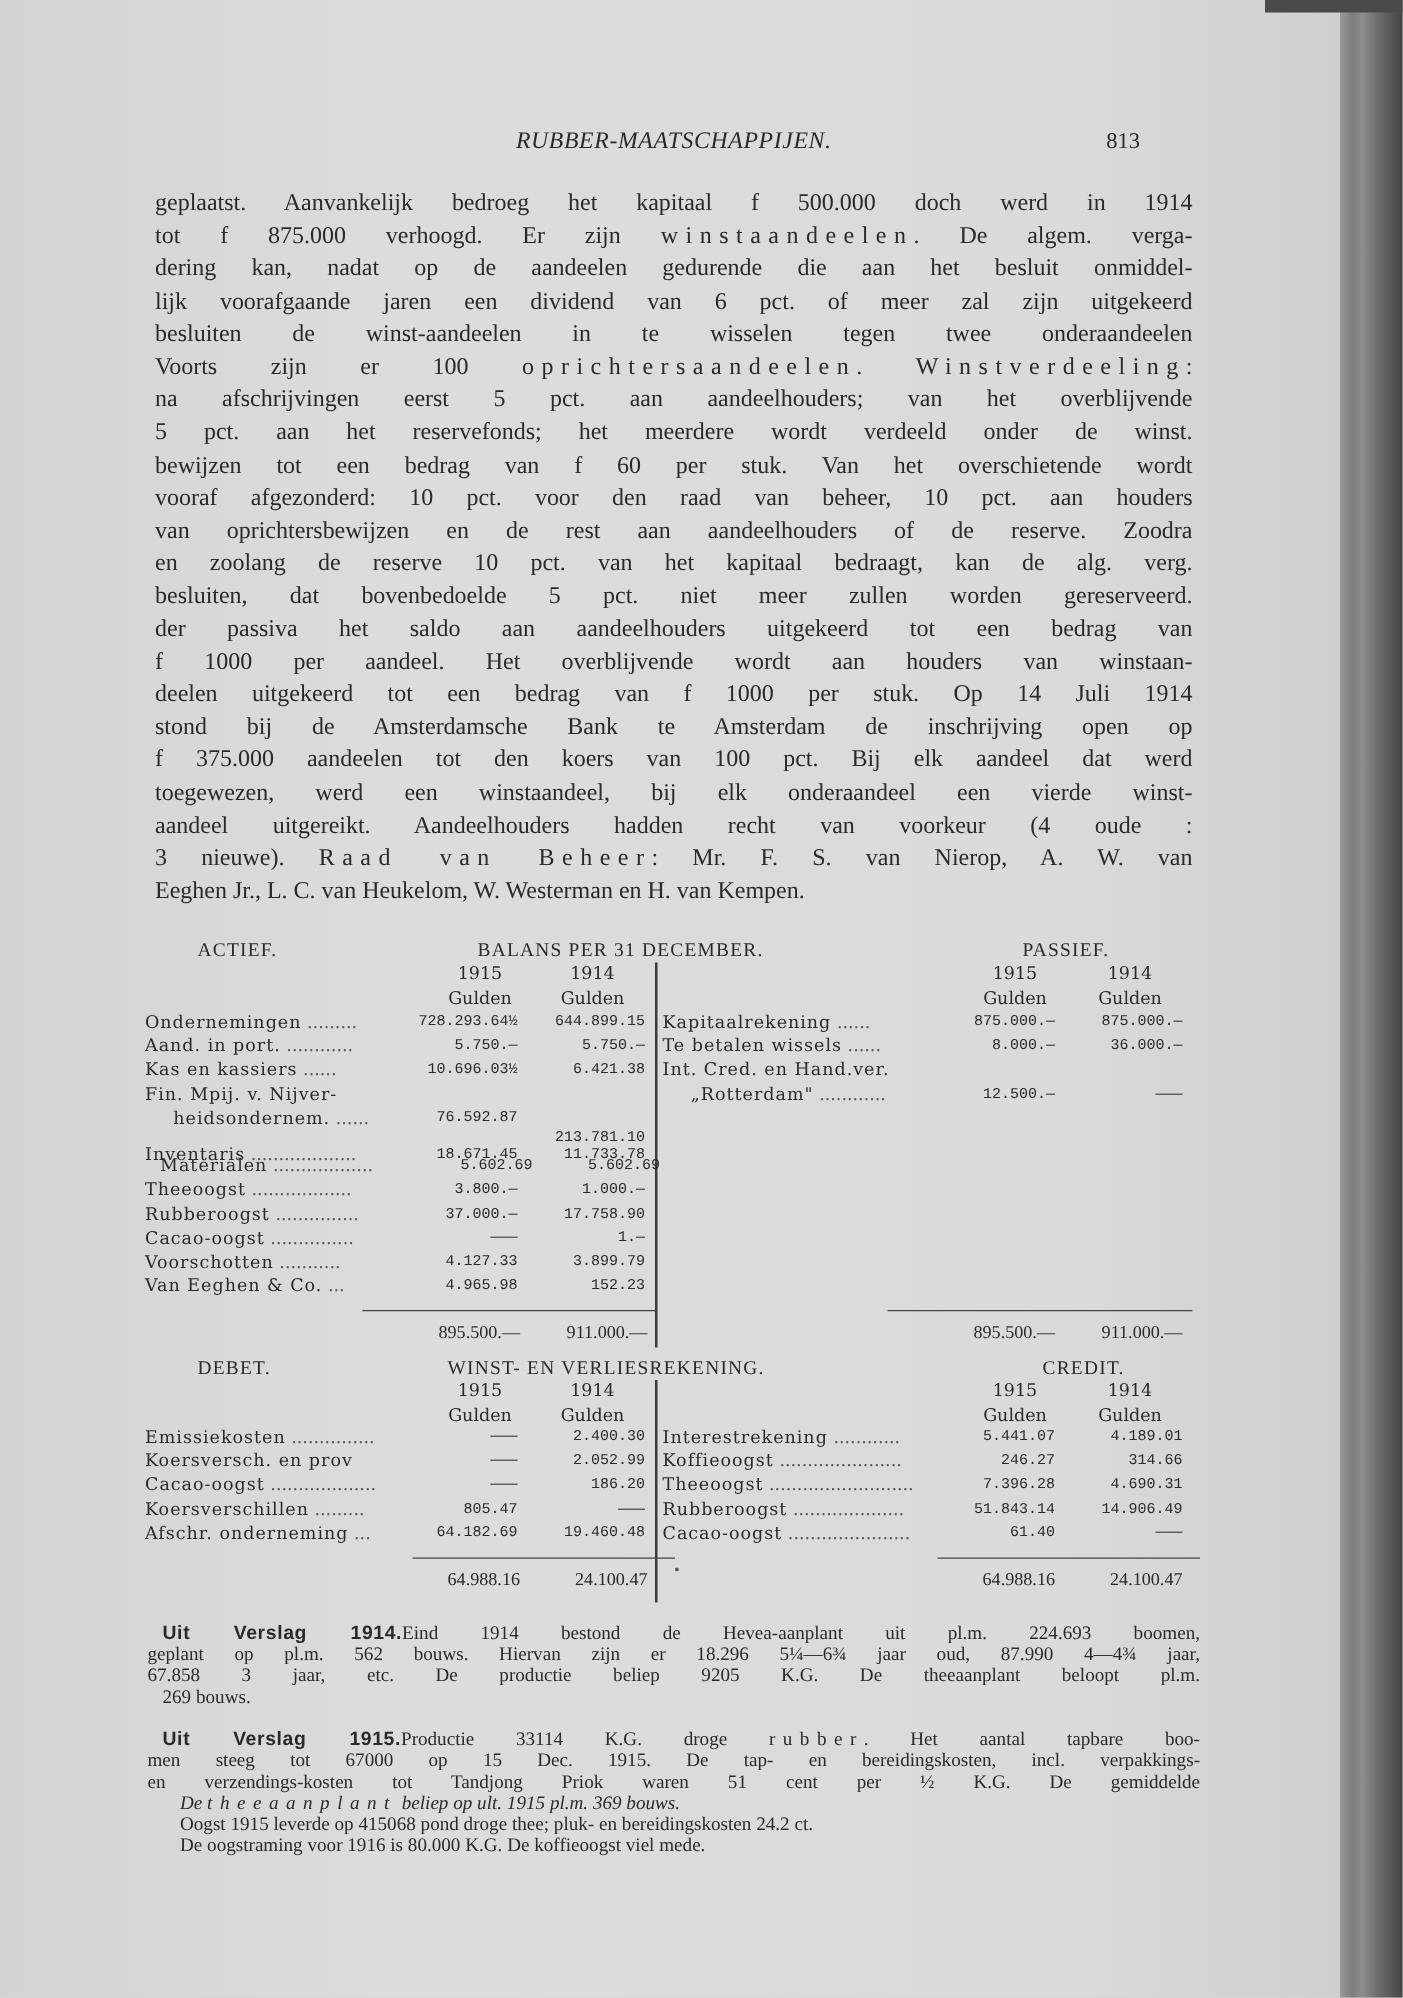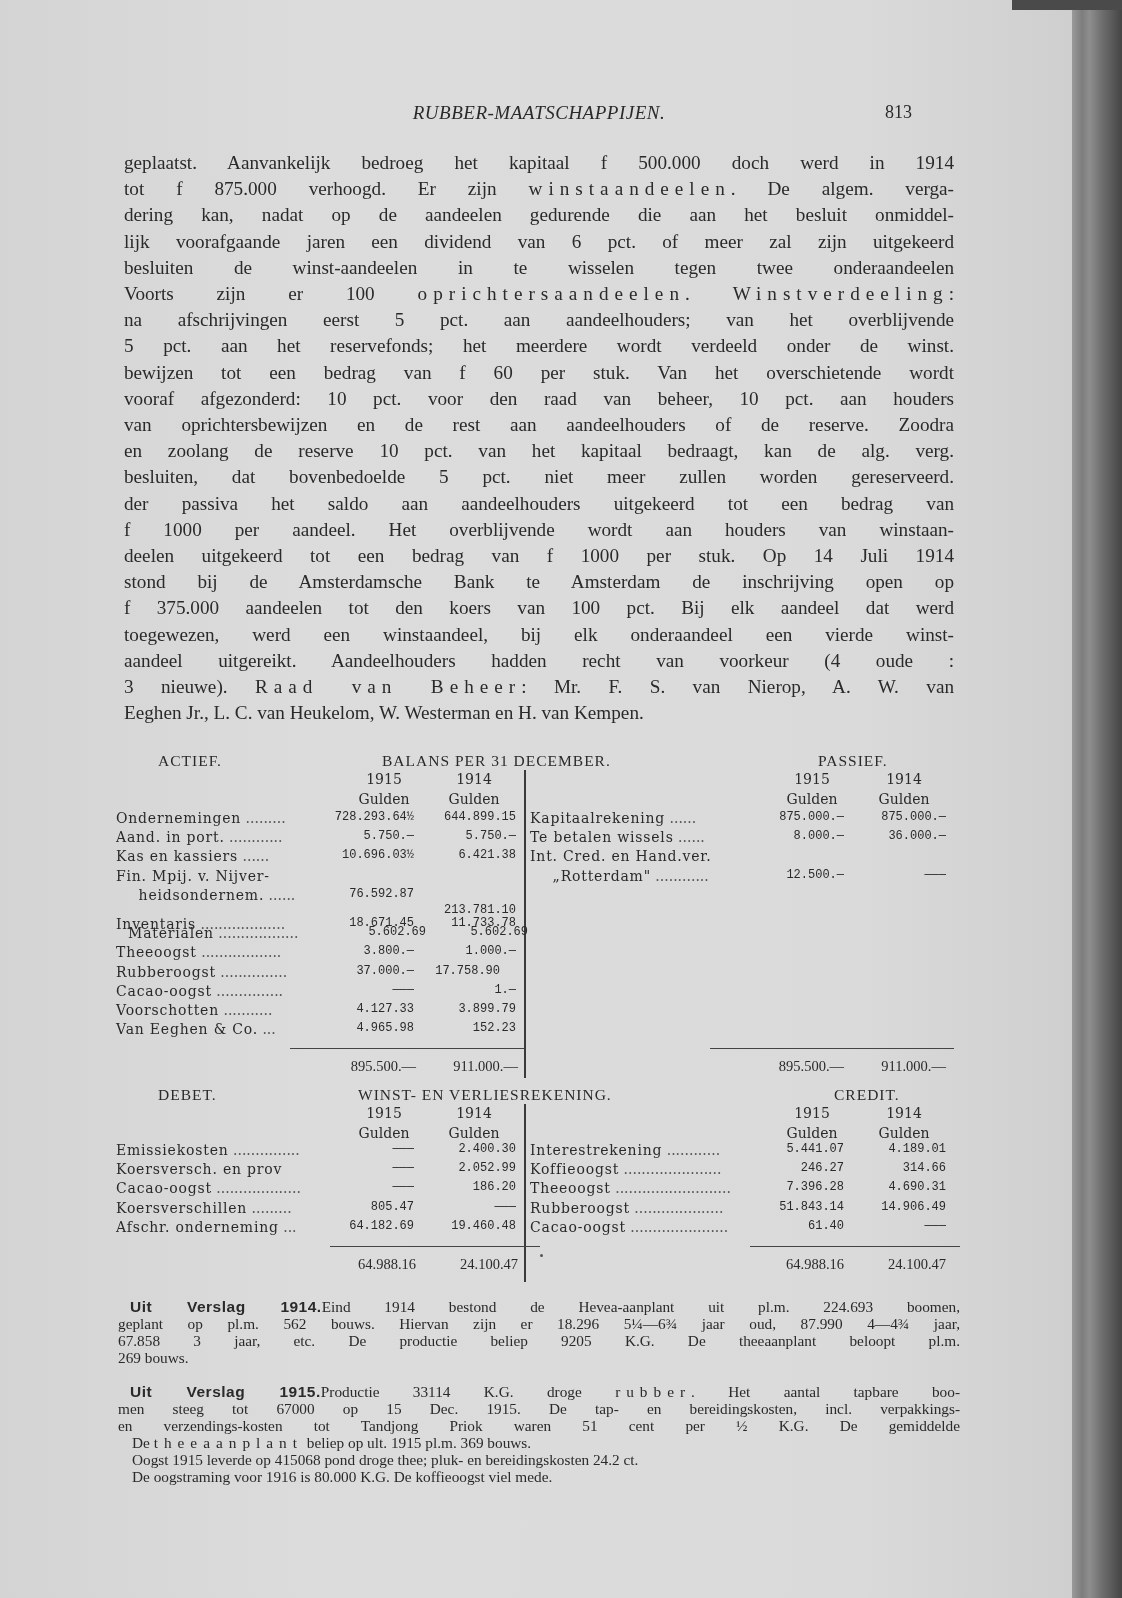--- a/index.html
+++ b/index.html
@@ -47,21 +47,21 @@
   .row { position: absolute; height: 19px; white-space: nowrap; }
   .row .label { position: absolute; left: 0; letter-spacing: 0.8px; }
   .row .dots { color: #555; letter-spacing: 0; }
   .row .v1, .row .v2 { position: absolute; text-align: right; width: 100px; font-family: Liberation Mono, monospace; font-size: 12px; }
   .vline { position: absolute; width: 1.5px; background: #3a3a3a; }
   .hline { position: absolute; height: 1.2px; background: #444; }
   .total { position: absolute; font-family: "Liberation Serif", serif; font-size: 14.5px; text-align: right; width: 100px; }
 
   .report { position: absolute; left: 118px; width: 842px; font-family: "Liberation Serif", serif; font-size: 15.3px; line-height: 17px; }
   .report .line { display: block; text-align: justify; text-align-last: justify; white-space: nowrap; }
-  .report .line.last { text-align-last: left; }
+  .report .line.last { text-align-last: left; margin-left: 12px; }
   .report .lead { font-family: "Liberation Sans", sans-serif; font-weight: bold; font-size: 15.5px; letter-spacing: 0.5px; }
   .stray-mark { position: absolute; width: 3px; height: 3px; background: #555; border-radius: 50%; }
 </style>
 </head>
 <body>
 
 <div class="page">
   <div class="running-head">RUBBER-MAATSCHAPPIJEN.</div>
   <div class="page-number">813</div>
 
@@ -144,21 +144,21 @@
           <span class="v2" style="left: 300px;">5.602.69</span>
         </div>
         <div class="row" style="left: 0px; top: 192.4px; width: 420px;">
           <span class="label"><span>Theeoogst</span><span class="dots"> ..................</span></span>
           <span class="v1" style="left: 198px;">3.800.—</span>
           <span class="v2" style="left: 300px;">1.000.—</span>
         </div>
         <div class="row" style="left: 0px; top: 211.6px; width: 420px;">
           <span class="label"><span>Rubberoogst</span><span class="dots"> ...............</span></span>
           <span class="v1" style="left: 198px;">37.000.—</span>
-          <span class="v2" style="left: 284px; text-align: right;">17.758.90</span>
+          <span class="v2" style="left: 300px; text-align: right;">17.758.90</span>
         </div>
         <div class="row" style="left: 0px; top: 230.8px; width: 420px;">
           <span class="label"><span>Cacao-oogst</span><span class="dots"> ...............</span></span>
           <span class="v1" style="left: 198px;">———</span>
           <span class="v2" style="left: 300px;">1.—</span>
         </div>
         <div class="row" style="left: 0px; top: 250px; width: 420px;">
           <span class="label"><span>Voorschotten</span><span class="dots"> ...........</span></span>
           <span class="v1" style="left: 198px;">4.127.33</span>
           <span class="v2" style="left: 300px;">3.899.79</span>
@@ -284,20 +284,20 @@
   <div class="report" id="report-1914" style="top:1298px;">
       <span class="line" style="padding-left: 12px;"><span class="lead">Uit Verslag 1914.</span><span>Eind 1914 bestond de Hevea-aanplant uit pl.m. 224.693 boomen,</span></span>
       <span class="line"><span>geplant op pl.m. 562 bouws. Hiervan zijn er 18.296 5¼—6¾ jaar oud, 87.990 4—4¾ jaar,</span></span>
       <span class="line"><span>67.858 3 jaar, etc. De productie beliep 9205 K.G. De theeaanplant beloopt pl.m.</span></span>
       <span class="line last"><span>269 bouws.</span></span>
     </div>
   <div class="report" id="report-1915" style="top:1383px;">
       <span class="line" style="padding-left: 12px;"><span class="lead">Uit Verslag 1915.</span><span>Productie 33114 K.G. droge </span><span class="spaced">rubber</span><span>. Het aantal tapbare boo-</span></span>
       <span class="line"><span>men steeg tot 67000 op 15 Dec. 1915. De tap- en bereidingskosten, incl. verpakkings-</span></span>
       <span class="line"><span>en verzendings-kosten tot Tandjong Priok waren 51 cent per ½ K.G. De gemiddelde</span></span>
-      <span class="line last" style="padding-left: 14px;"><span>De </span><span class="spaced">theeaanplant</span><span> beliep op ult. 1915 pl.m. 369 bouws.</span></span>
+      <span class="line last" style="padding-left: 14px; font-style: italic;"><span>De </span><span class="spaced">theeaanplant</span><span> beliep op ult. 1915 pl.m. 369 bouws.</span></span>
       <span class="line last" style="padding-left: 14px;"><span>Oogst 1915 leverde op 415068 pond droge thee; pluk- en bereidingskosten 24.2 ct.</span></span>
       <span class="line last" style="padding-left: 14px;"><span>De oogstraming voor 1916 is 80.000 K.G. De koffieoogst viel mede.</span></span>
     </div>
 </div>
 
 <div class="spine"></div>
 <div class="spine-top"></div>
 
 </body></html>

